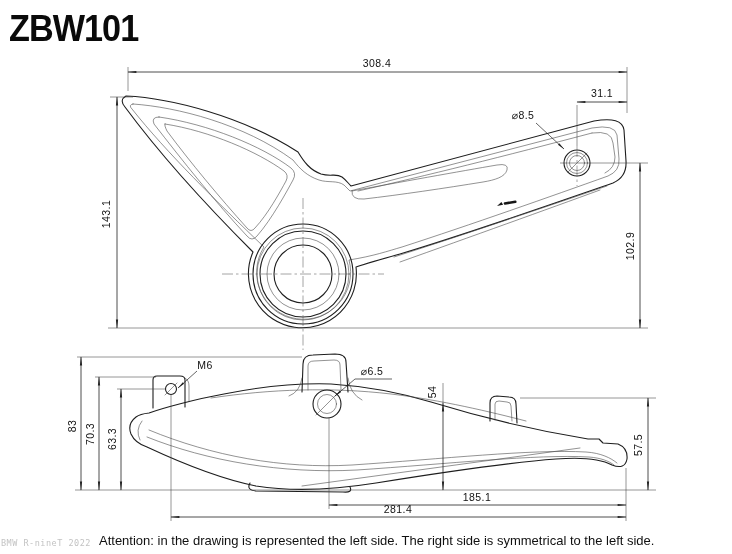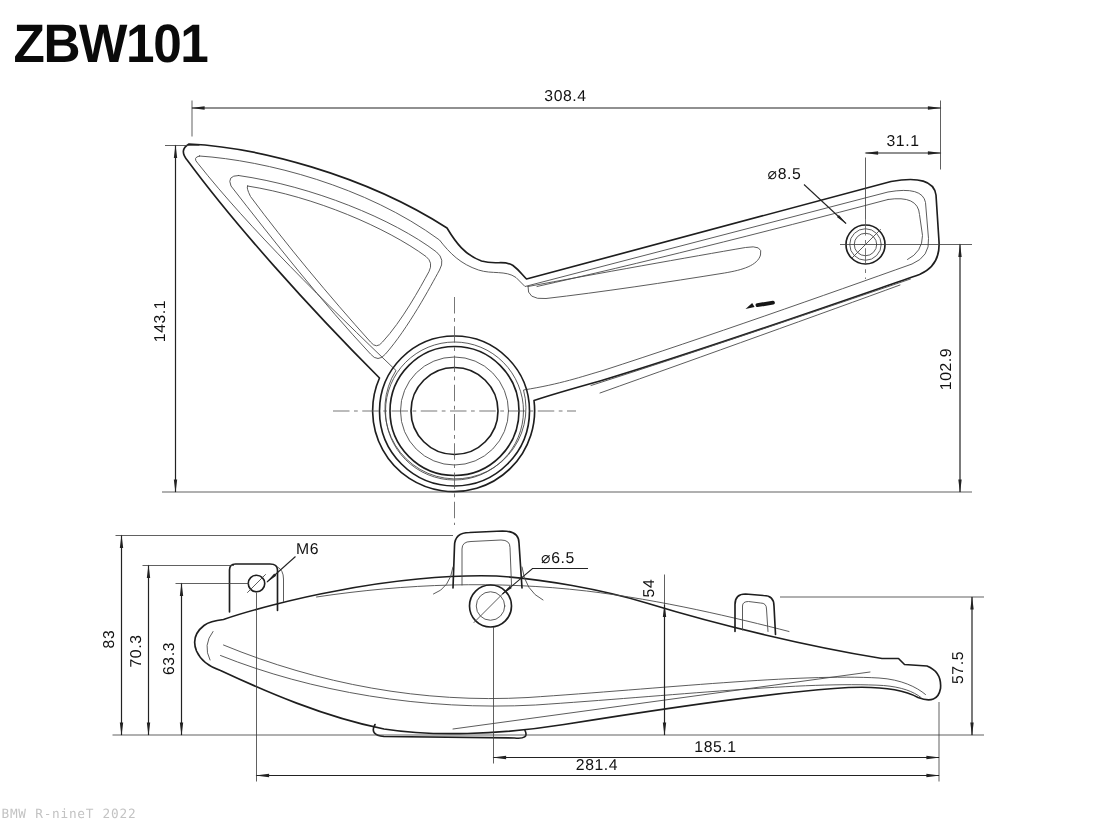--- a/index.html
+++ b/index.html
@@ -138,13 +138,14 @@
         <text class="dim-label" x="372" y="375" text-anchor="middle">⌀6.5</text>
         <text class="dim-label" x="436" y="392" text-anchor="middle" transform="rotate(-90 436 392)">54</text>
         <text class="dim-label" x="642" y="445" text-anchor="middle" transform="rotate(-90 642 445)">57.5</text>
         <text class="dim-label" x="477" y="501" text-anchor="middle">185.1</text>
         <text class="dim-label" x="398" y="513" text-anchor="middle">281.4</text>
       </g>
     </g>
   </svg>
 
   <div class="watermark">BMW R-nineT 2022</div>
+  <div class="attention-note">Attention: in the drawing is represented the left side. The right side is symmetrical to the left side.</div>
 </div>
 
 </body></html>

